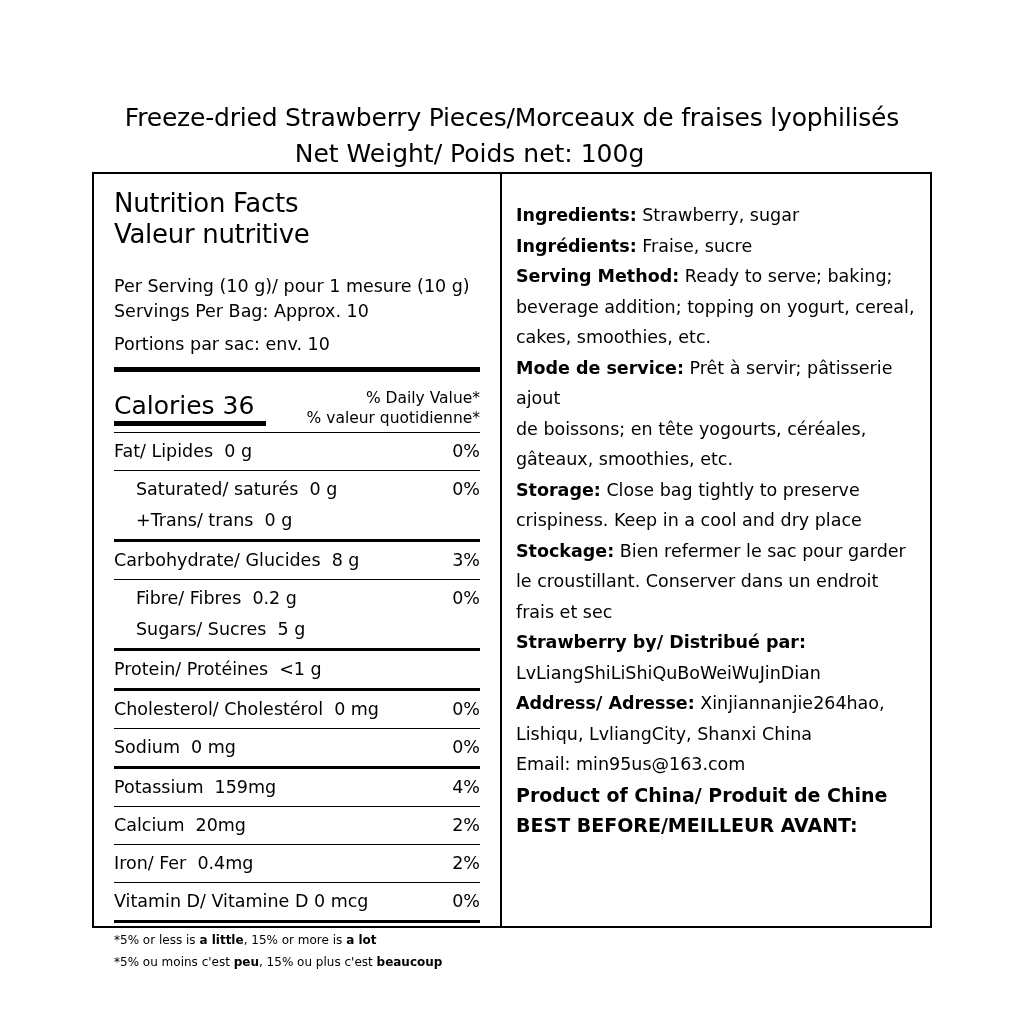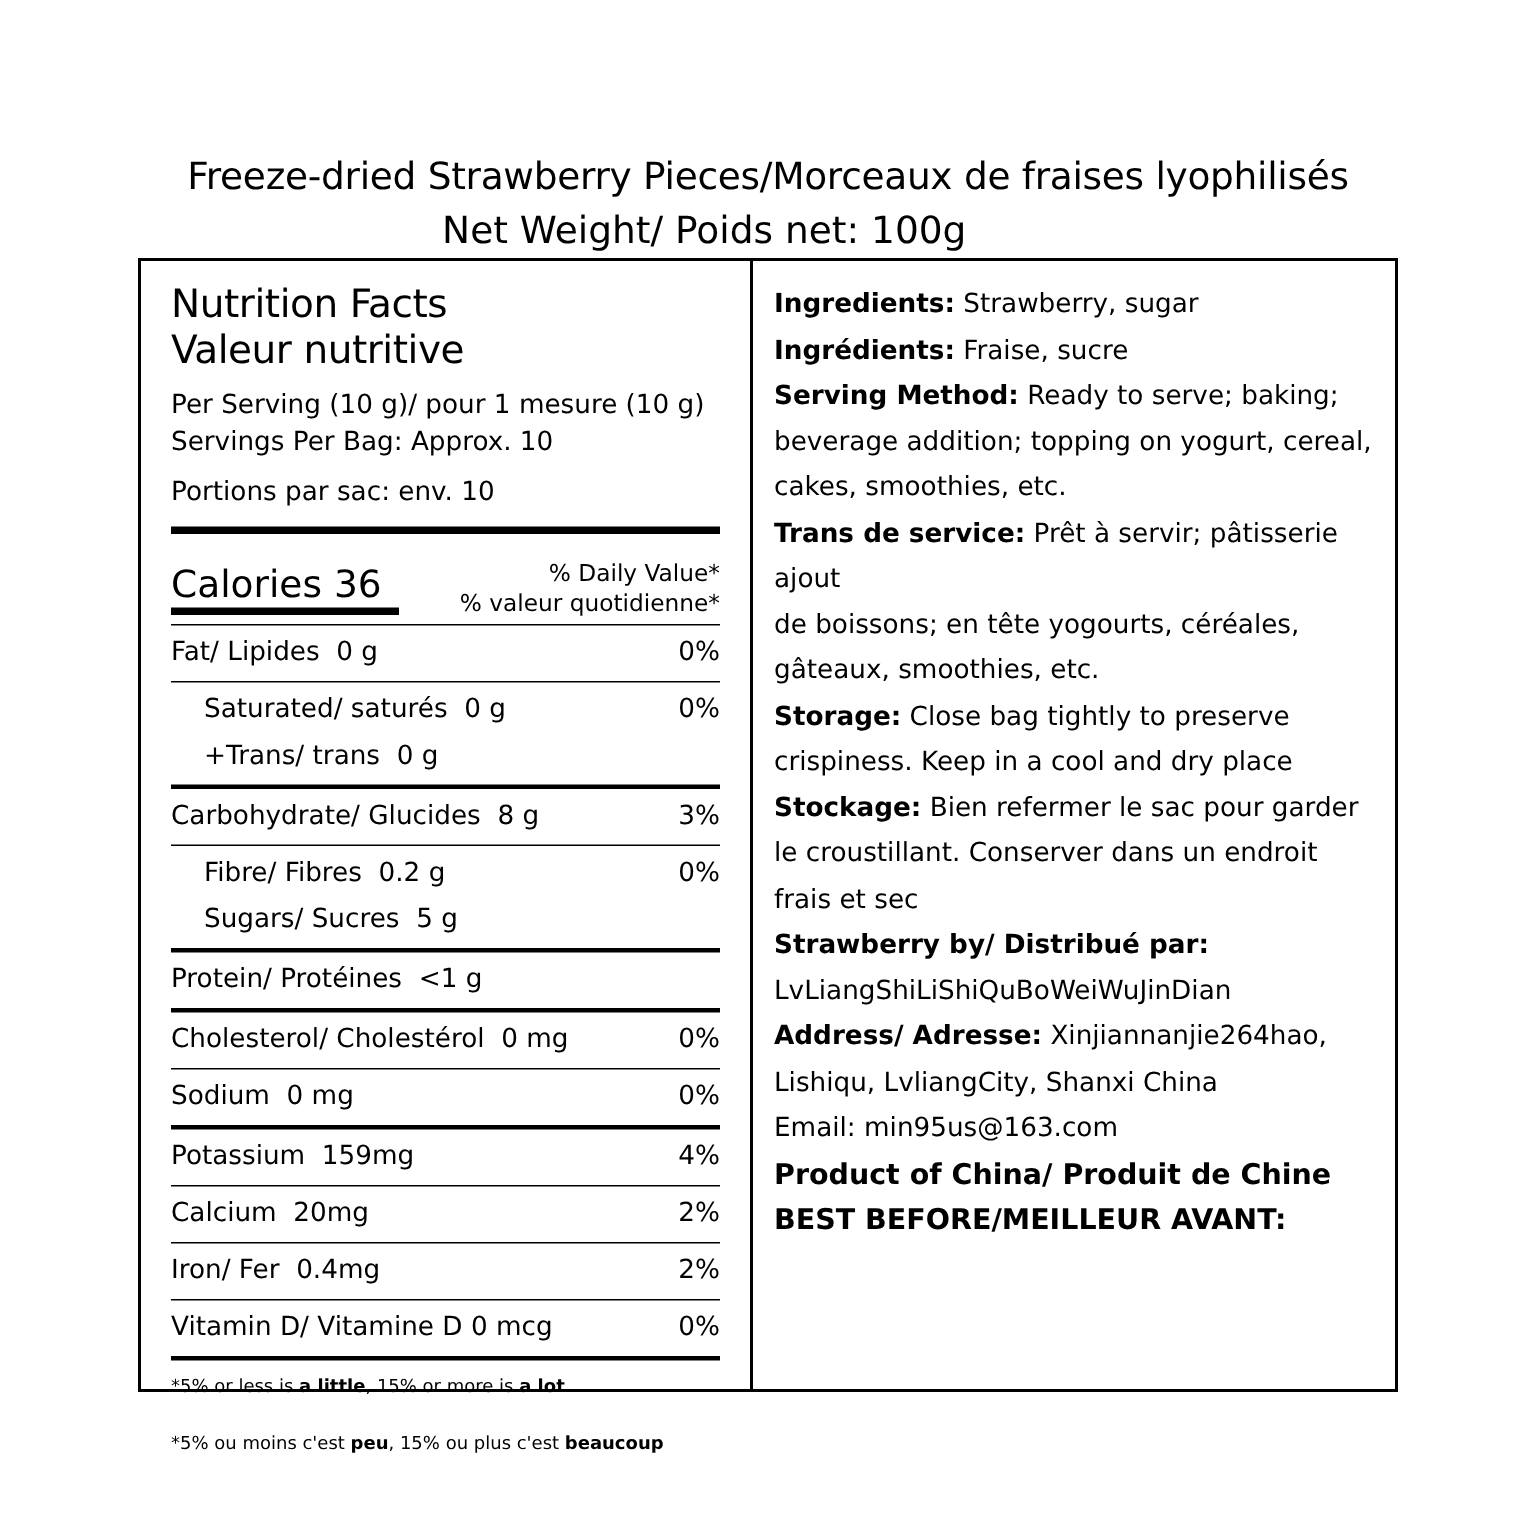--- a/index.html
+++ b/index.html
@@ -52,33 +52,33 @@
   .left-panel {
     width: 408px;
     box-sizing: border-box;
     border-right: 2px solid #000;
     padding: 14px 20px 10px 20px;
     position: relative;
   }
   .right-panel {
     flex: 1;
     box-sizing: border-box;
-    padding: 14px 14px 10px 14px;
+    padding: 26px 14px 10px 14px;
   }
 
   
   .nf-title {
     font-size: 26px;
     line-height: 31px;
     letter-spacing: -0.3px;
   }
   .nf-serving {
     font-size: 17.5px;
     line-height: 25px;
-    margin-top: 8px;
+    margin-top: 24px;
   }
   .rule-thick {
     border-top: 5px solid #000;
     margin: 10px 0 0 0;
   }
   .rule-med {
     border-top: 3px solid #000;
   }
   .rule-thin {
     border-top: 1px solid #000;
@@ -230,42 +230,42 @@
       <div class="rule-thin"></div>
       <div class="nf-row">
         <span class="name">Vitamin D/ Vitamine D 0 mcg</span>
         <span class="val">0%</span>
       </div>
       <div class="rule-med"></div>
 
       <div class="footnote">
         <span>*5% or less is </span><b>a little</b><span>, 15% or more is </span><b>a lot</b>
       </div>
-      <div class="footnote" style="margin-top:16px">
+      <div class="footnote" style="margin-top:0">
         <span>*5% ou moins c'est </span><b>peu</b><span>, 15% ou plus c'est </span><b>beaucoup</b>
       </div>
     </div>
 
     <div class="right-panel">
 
       <div class="ing-line">
         <b>Ingredients:</b><span> Strawberry, sugar</span>
       </div>
       <div class="ing-line">
         <b>Ingrédients:</b><span> Fraise, sucre</span>
       </div>
 
       <div class="ing-line">
         <b>Serving Method:</b><span> Ready to serve; baking;</span>
       </div>
       <div class="ing-line">beverage addition; topping on yogurt, cereal,</div>
       <div class="ing-line">cakes, smoothies, etc.</div>
 
       <div class="ing-line">
-        <b>Trans de service:</b><span> Prêt à servir; pâtisserie ajout</span>
+        <b>Mode de service:</b><span> Prêt à servir; pâtisserie ajout</span>
       </div>
       <div class="ing-line">de boissons; en tête yogourts, céréales,</div>
       <div class="ing-line">gâteaux, smoothies, etc.</div>
 
       <div class="ing-line">
         <b>Storage:</b><span> Close bag tightly to preserve</span>
       </div>
       <div class="ing-line">crispiness. Keep in a cool and dry place</div>
 
       <div class="ing-line">

